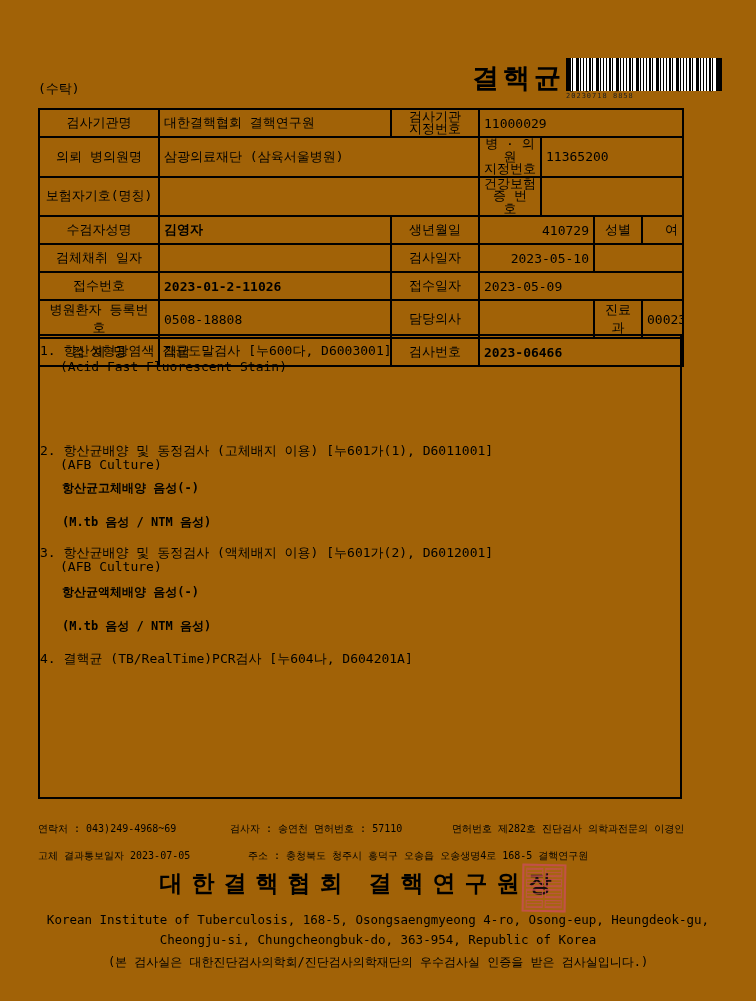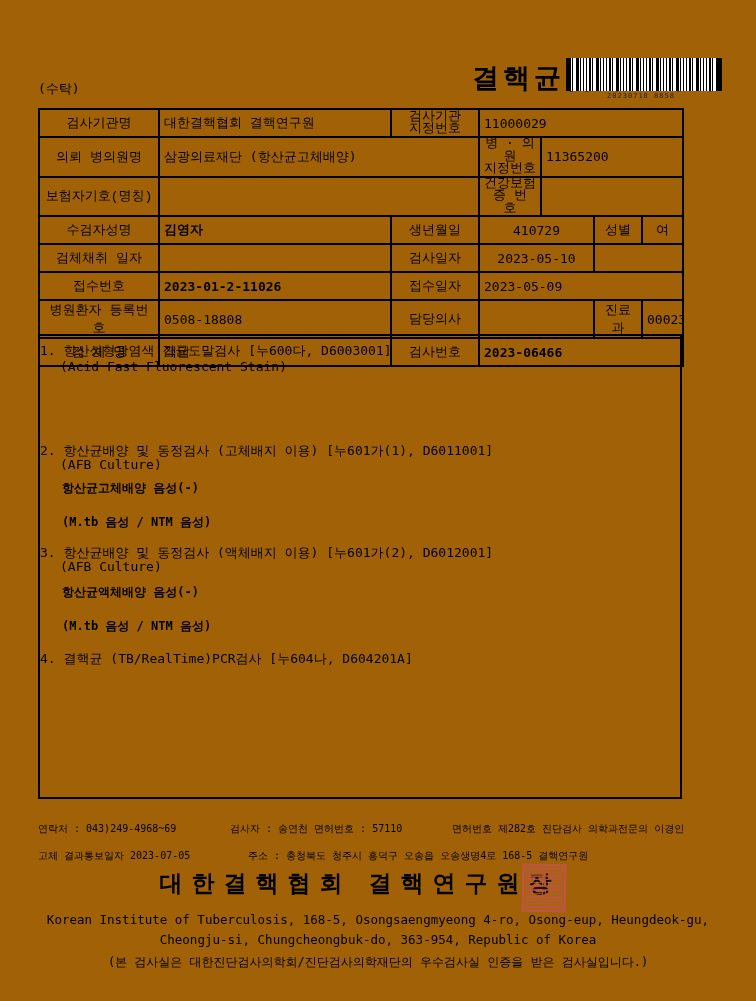--- a/index.html
+++ b/index.html
@@ -2,33 +2,33 @@
 <html><head>
 <meta charset="utf-8">
 <style>
   html,body{margin:0;padding:0;background:#fff;}
   .page{position:relative;width:756px;height:1001px;background:#a16207;color:#000;
         font-family:"DejaVu Sans Mono","Liberation Mono",monospace;overflow:hidden;}
   .abs{position:absolute;white-space:nowrap;}
   .consign{top:80px;left:38px;font-size:13px;}
   .title{top:60px;left:0;width:720px;text-align:right;font-size:27px;font-weight:bold;
          letter-spacing:4px;font-family:"DejaVu Serif","Liberation Serif",serif;}
-  .barcode-wrap{top:58px;left:566px;width:150px;text-align:center;}
+  .barcode-wrap{top:58px;left:566px;width:150px;}
   .barcode-bars{width:150px;height:33px;border-left:3px solid #000;border-right:3px solid #000;
     background:repeating-linear-gradient(90deg,#000 0 2px,#fff 2px 3px,#000 3px 4px,#fff 4px 7px,
     #000 7px 10px,#fff 10px 11px,#000 11px 12px,#fff 12px 14px,#000 14px 15px,#fff 15px 17px,
     #000 17px 18px,#fff 18px 20px);}
   .barcode-num{font-size:7px;letter-spacing:1px;color:#222;margin-top:1px;}
   table.info{position:absolute;left:38px;top:108px;width:644px;border-collapse:collapse;
              table-layout:fixed;}
   table.info td{border:2px solid #000;height:26px;padding:0 4px;font-size:13px;overflow:hidden;}
-  td.lbl{text-align:center;padding:0 1px;font-family:Liberation Mono, monospace;}
+  td.lbl{text-align:center;padding:0 1px;}
   td.two{font-size:11.5px;line-height:12.5px;white-space:pre-line;text-align:center;}
   td.val{text-align:left;padding-left:8px;}
-  td.ctr{text-align:center;}
+  td.ctr{text-align:right;}
   td.tiny{font-size:7.5px;text-align:center;padding:0 1px;}
   .b{font-weight:bold;}
   .results-box{position:absolute;left:38px;top:334px;width:640px;height:461px;
                border:2px solid #000;}
   .cl{position:absolute;font-size:13px;white-space:nowrap;}
   .cl.bold{font-weight:bold;font-size:12px;}
   .f{font-size:10px;}
   .orgtitle{top:868px;left:0;width:720px;text-align:center;font-size:23px;font-weight:bold;
             letter-spacing:9px;font-family:"DejaVu Serif","Liberation Serif",serif;}
   .stamp{top:864px;left:522px;width:44px;height:48px;border:2px solid #c65050;
@@ -66,21 +66,21 @@
     <tbody>
         <tr>
       <td class="lbl">검사기관명</td>
       <td class="val">대한결핵협회 결핵연구원</td>
       <td class="lbl two">검사기관
 지정번호</td>
       <td class="val" colspan="4">11000029</td>
     </tr>
     <tr>
       <td class="lbl">의뢰 병의원명</td>
-      <td class="val" colspan="2">삼광의료재단 (항산균고체배양)</td>
+      <td class="val" colspan="2">삼광의료재단 (삼육서울병원)</td>
       <td class="lbl two">병 · 의원
 지정번호</td>
       <td class="val" colspan="3">11365200</td>
     </tr>
     <tr>
       <td class="lbl">보험자기호(명칭)</td>
       <td class="val" colspan="2"></td>
       <td class="lbl two">건강보험
 증 번 호</td>
       <td class="val" colspan="3"></td>

